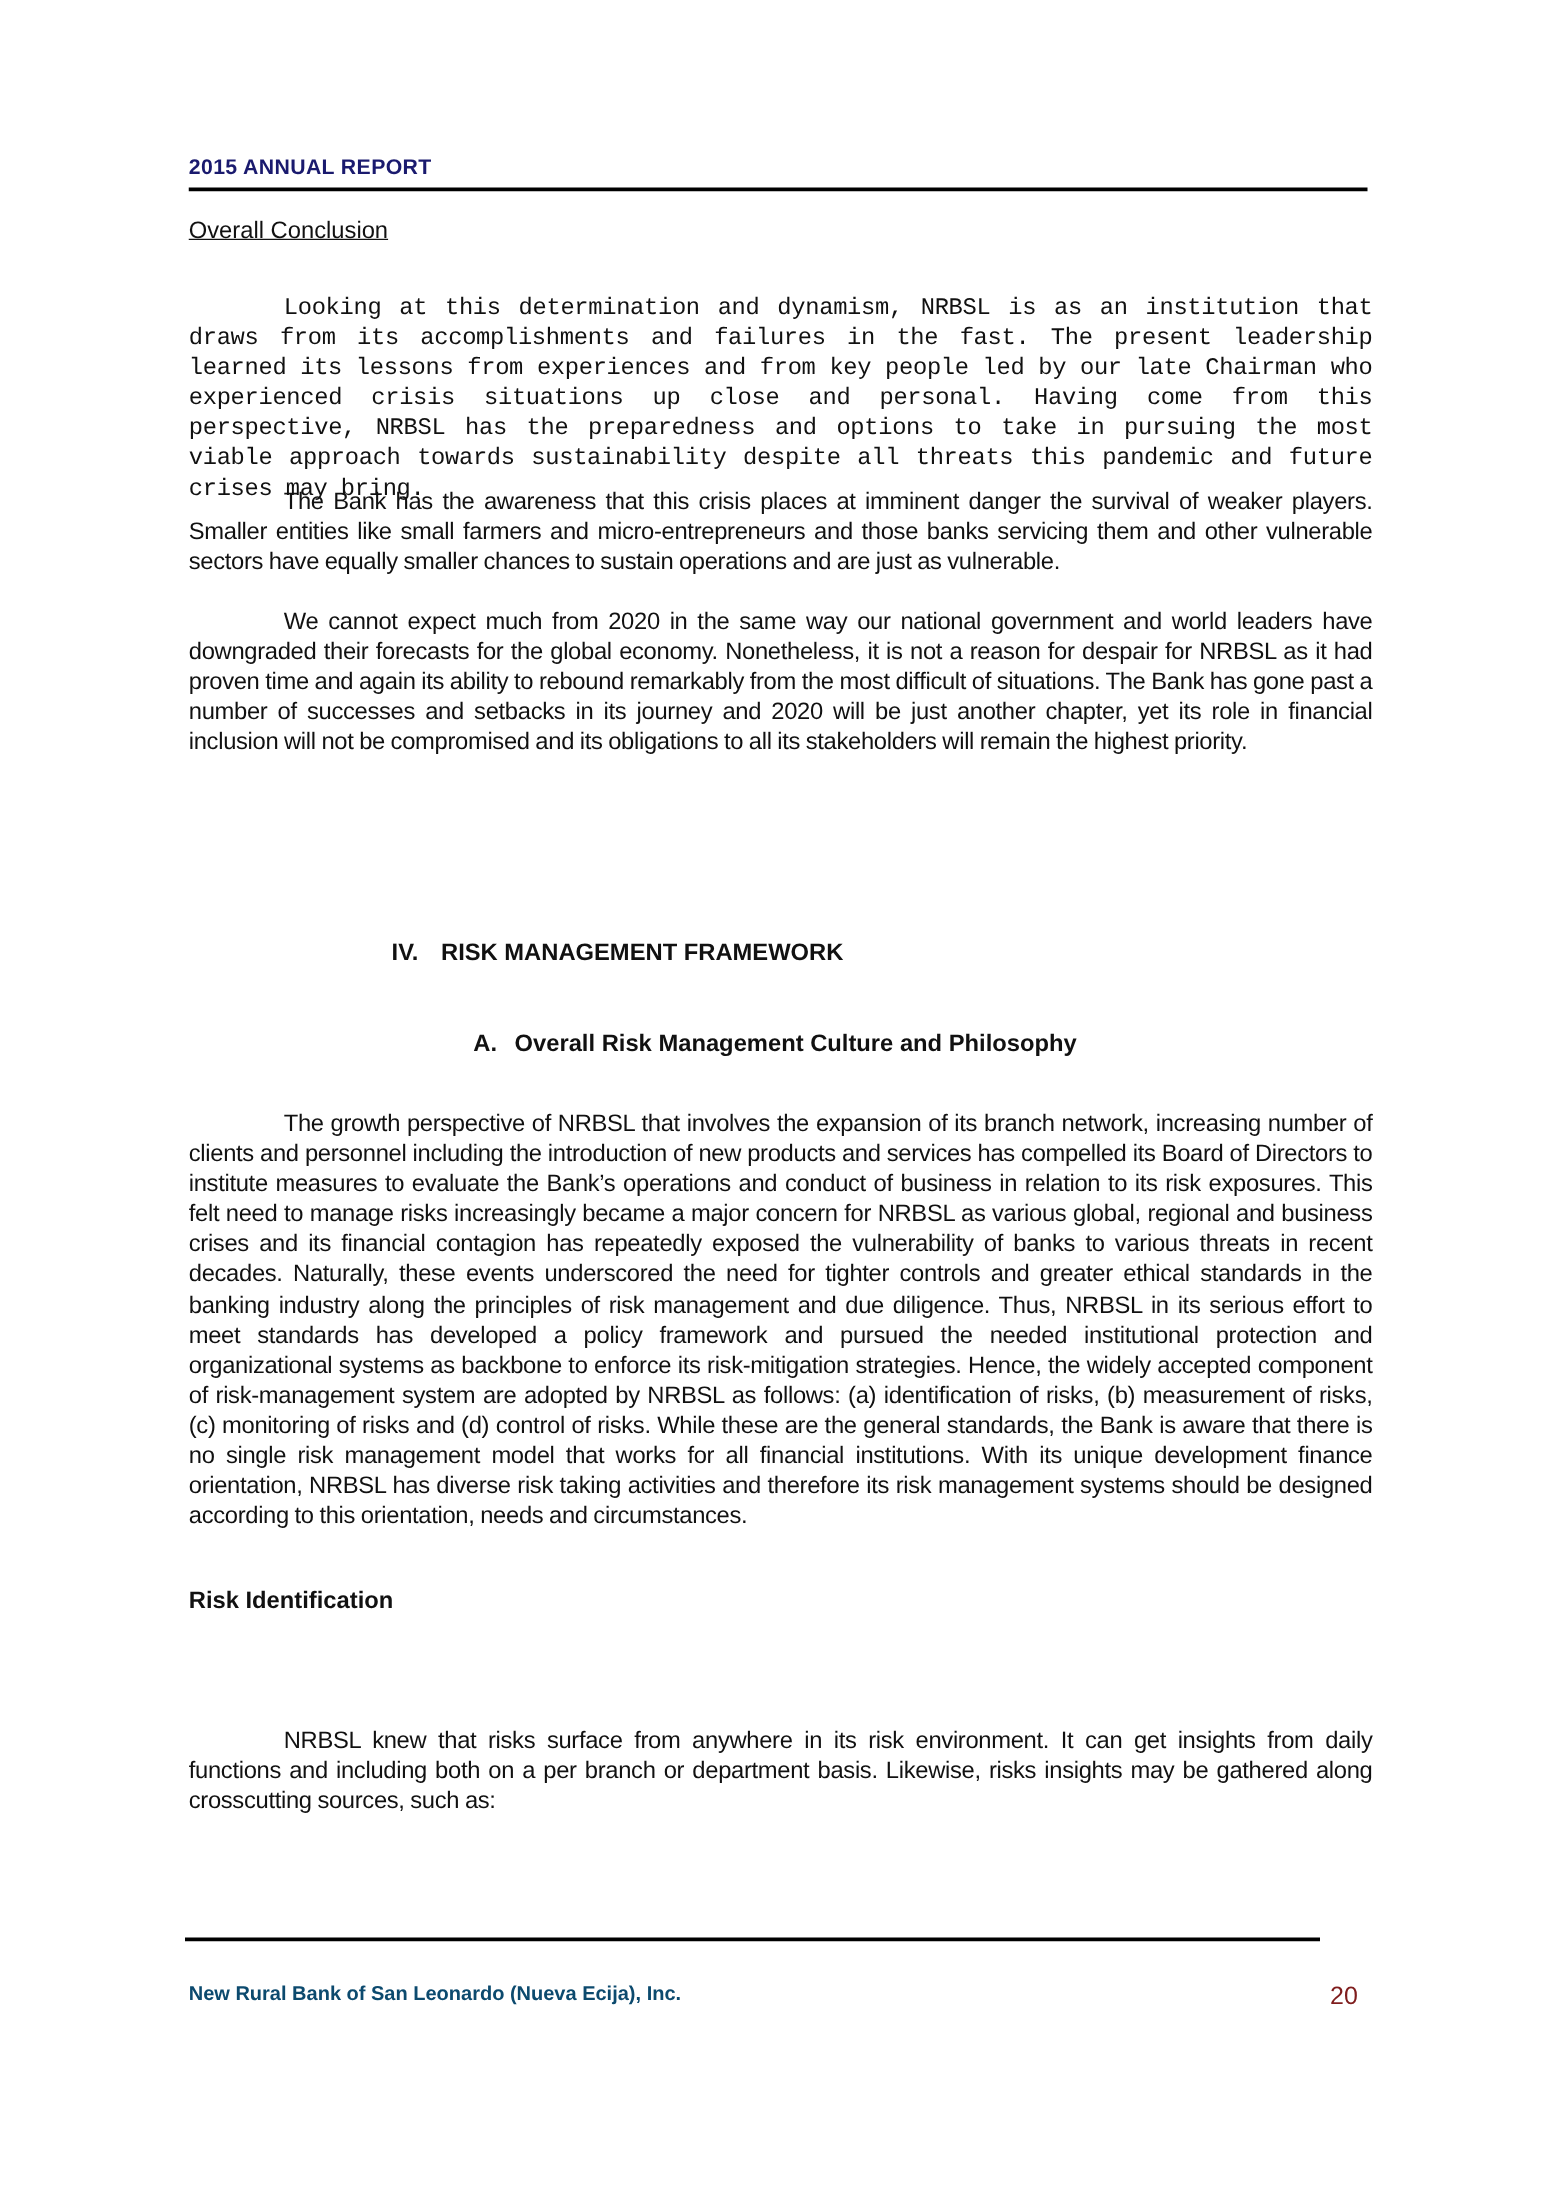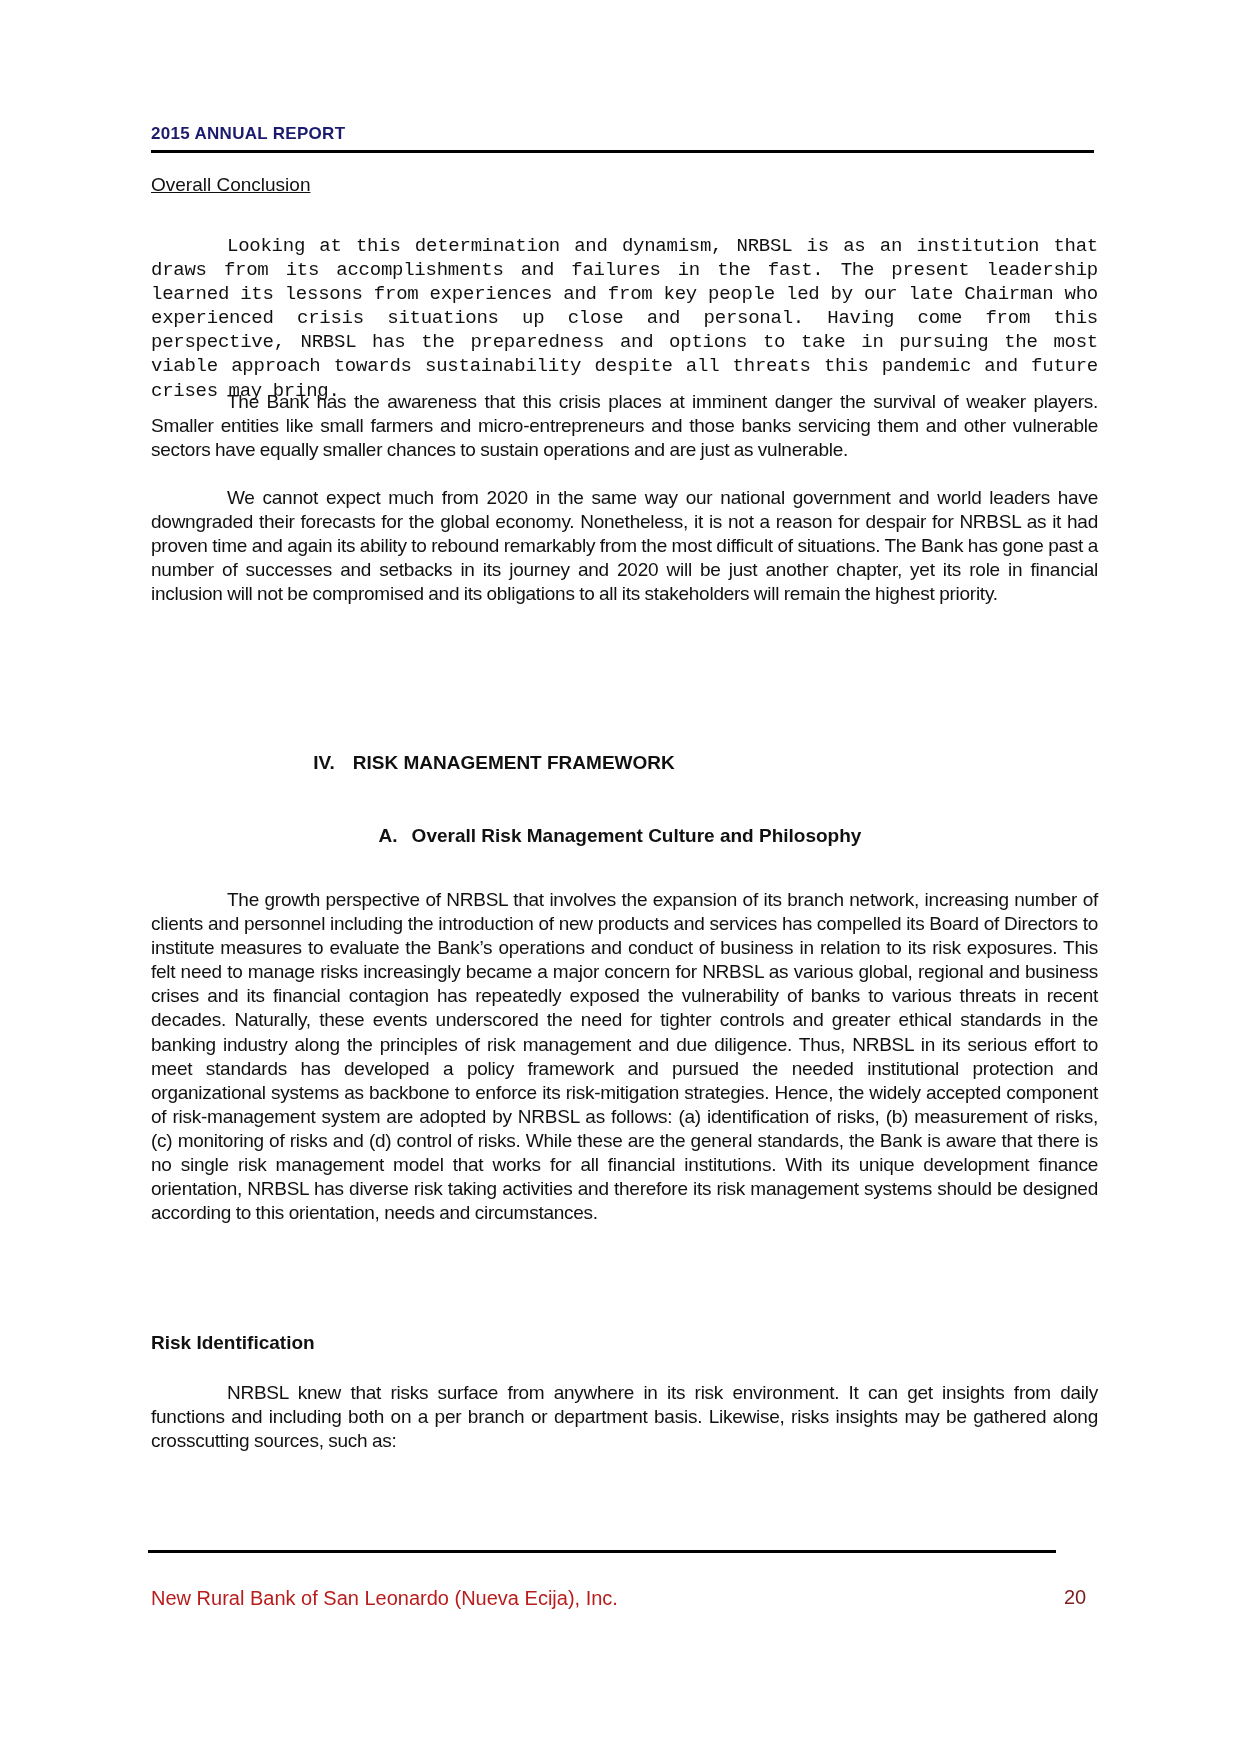--- a/index.html
+++ b/index.html
@@ -13,24 +13,24 @@
           font-family:"Liberation Sans", sans-serif; letter-spacing:-0.25px; word-spacing:-0.5px; }
   .para span.indent { display:inline-block; width:76px; }
   #p1 { top:234px;font-family:Liberation Mono, monospace; }
   #p2 { top:390px; }
   #p3 { top:486px; }
   #h-iv { left:0; width:988px; top:752px; text-align:center; font-size:19px; font-weight:bold; }
   #h-iv .num { margin-right:18px; }
   #h-a { left:0; width:1240px; top:825px; text-align:center; font-size:19px; font-weight:bold; }
   #h-a .num { margin-right:14px; }
   #p4 { top:872px;margin-top:16px; }
-  #h-risk { left:151px; top:1332px; font-size:19px; font-weight:bold; }
+  #h-risk { left:151px; top:1270px; font-size:19px; font-weight:bold; }
   #p5 { top:1381px; }
   #ftr-rule { left:148px; top:1550px; width:908px; height:3px; background:#000; }
-  #ftr-name { left:151px; top:1587px; font-size:20px; font-weight:normal; color:#b91c1c; }
+  #ftr-name { left:151px; top:1587px; font-size:16px; font-weight:bold; color:#0c4a6e; }
   #ftr-page { left:1064px; top:1586px; font-size:20px; color:#7f1d1d; }
 </style>
 </head>
 <body>
 
 <div id="hdr-title" class="abs">2015 ANNUAL REPORT</div>
 <div id="hdr-rule" class="abs"></div>
 
 <div id="sec-title" class="abs">Overall Conclusion</div>
 

